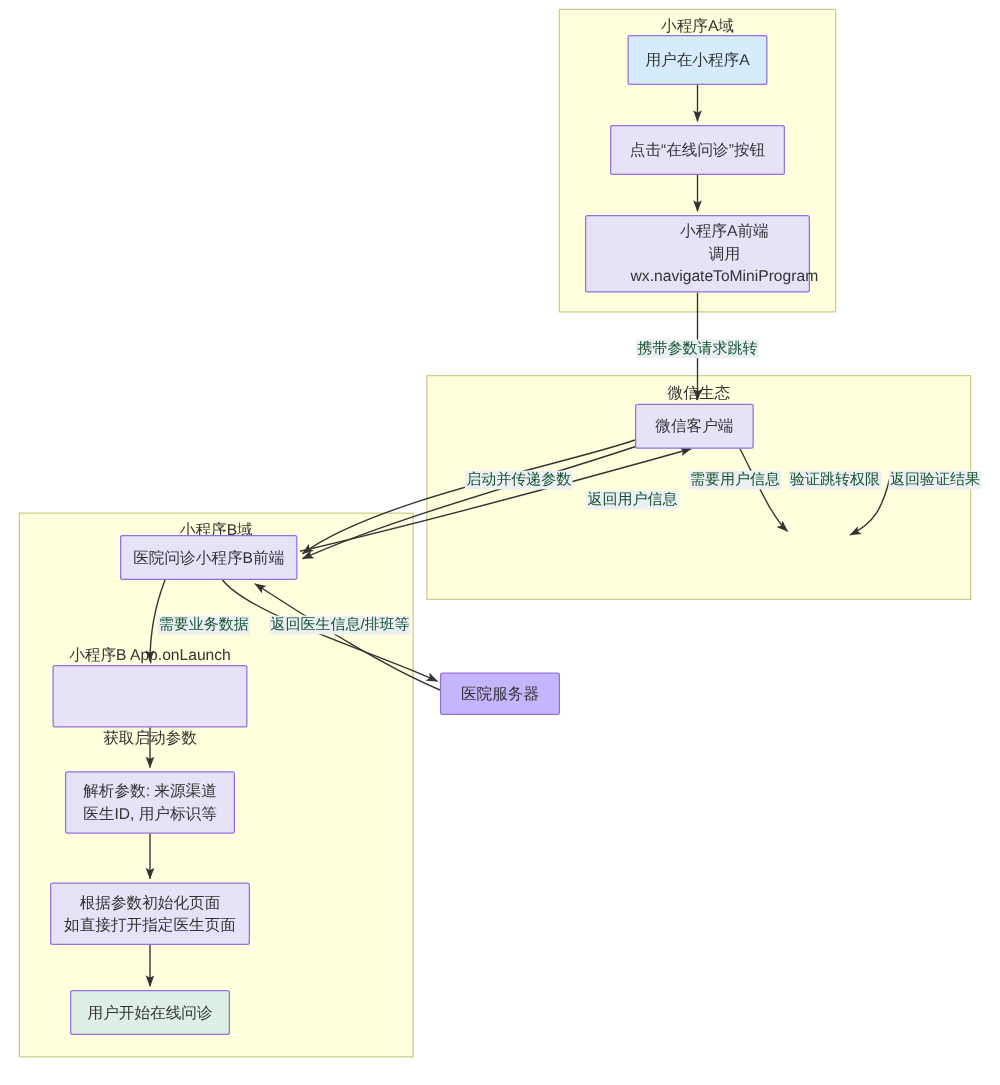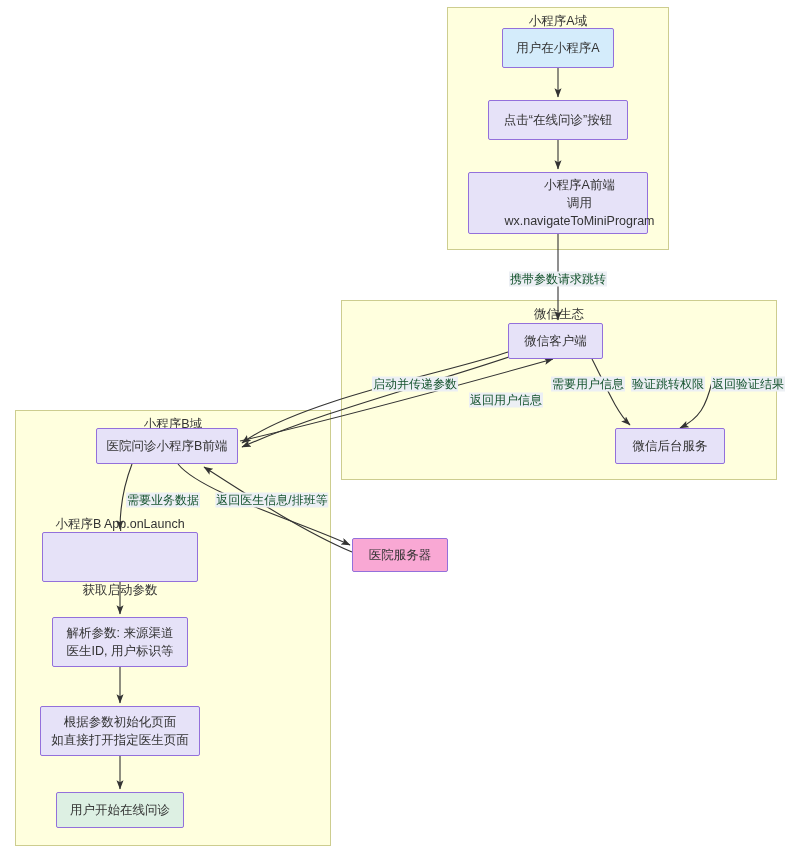--- a/index.html
+++ b/index.html
@@ -49,21 +49,21 @@
     justify-content: center;
     font-size: 12.5px;
     color: #333333;
     line-height: 1.45;
     text-align: center;
     white-space: nowrap;
   }
   .node.fill-lavender { background: #e6e2f8; }
   .node.fill-blue     { background: #d4ecfb; }
   .node.fill-green    { background: #ddf0e3; }
-  .node.fill-peach    { background: #f9a8d4; }
+  .node.fill-peach    { background: #c4b5fd; }
   .node .line { display: block; text-align: right; }
   
   .edge-label {
     position: absolute;
     font-size: 12px;
     color: #14532d;
     background: #eceff4;
     white-space: nowrap;
     line-height: 15px;
     padding: 0 1px;
@@ -125,23 +125,20 @@
       <span class="line">点击“在线问诊”按钮</span>
     </div>
   <div class="node fill-lavender" id="n-a-frontend-call" style="left: 468px; top: 172px; width: 180px; height: 62px; padding-left: 43px;">
       <span class="line">小程序A前端</span>
       <span class="line">调用</span>
       <span class="line">wx.navigateToMiniProgram</span>
     </div>
   <div class="node fill-lavender" id="n-wechat-client" style="left: 508px; top: 323px; width: 95px; height: 36px;">
       <span class="line">微信客户端</span>
     </div>
-  <div class="node fill-lavender" id="n-wechat-backend" style="left: 615px; top: 428px; width: 110px; height: 36px;">
-      <span class="line">微信后台服务</span>
-    </div>
   <div class="node fill-lavender" id="n-b-frontend" style="left: 96px; top: 428px; width: 142px; height: 36px;">
       <span class="line">医院问诊小程序B前端</span>
     </div>
   <div class="node fill-lavender" id="n-b-onlaunch" style="left: 42px; top: 532px; width: 156px; height: 50px; gap: 48px;">
       <span class="line">小程序B App.onLaunch</span>
       <span class="line">获取启动参数</span>
     </div>
   <div class="node fill-lavender" id="n-parse-params" style="left: 52px; top: 617px; width: 136px; height: 50px;">
       <span class="line">解析参数: 来源渠道</span>
       <span class="line">医生ID, 用户标识等</span>

